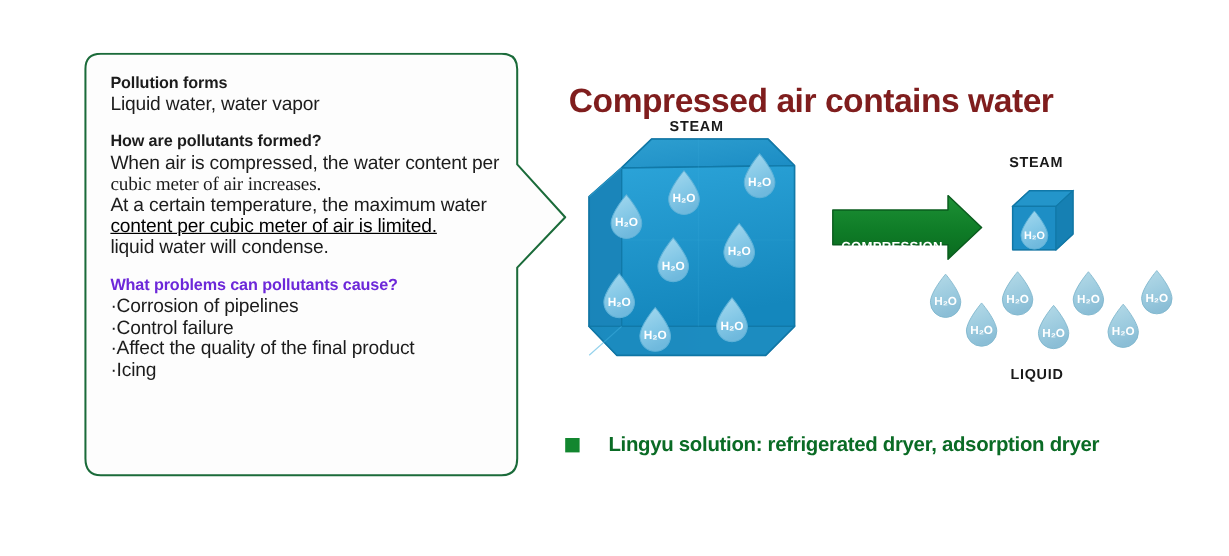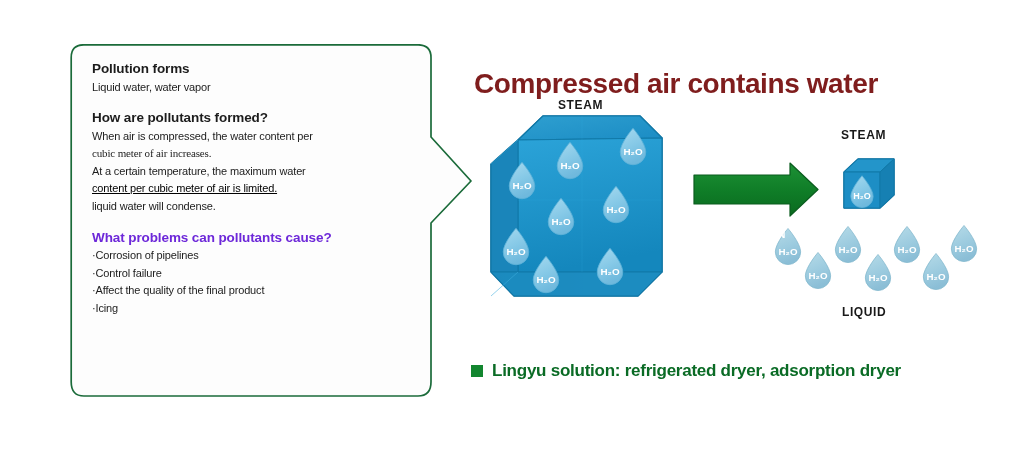--- a/index.html
+++ b/index.html
@@ -18,21 +18,21 @@
     position:absolute;left:92px;top:60px;width:340px;
     color:#1c1c1c;
   }
   .blk{margin-bottom:13px;}
   .blk:last-child{margin-bottom:0;}
   .hd{
     font-size:13.5px;font-weight:bold;line-height:17.5px;
     letter-spacing:-0.1px;margin-bottom:1px;
   }
   .ln{
-    font-size:11px;line-height:17.6px;letter-spacing:-0.15px;
+    font-size:16px;line-height:17.6px;letter-spacing:-0.15px;
   }
 
   
   .headline{
     position:absolute;left:474px;top:48px;
     font-size:28px;font-weight:bold;letter-spacing:-0.4px;
     white-space:nowrap;
   }
 
   
@@ -44,27 +44,27 @@
   #cap-steam-small{left:841px;top:128px;}
   #cap-liquid{left:842px;top:305px;}
 
   
   .diagram{position:absolute;left:470px;top:90px;width:520px;height:240px;}
 
   
   .comp-label{
     position:absolute;left:701px;top:200px;
     font-size:11px;font-weight:bold;color:#ffffff;
-    letter-spacing:0.2px;white-space:nowrap;margin-top:28px;
+    letter-spacing:0.2px;white-space:nowrap;
   }
 
   
   .solution{
     position:absolute;left:471px;top:361px;
-    display:flex;align-items:center;gap:9px;
+    display:flex;align-items:center;gap:24px;
     white-space:nowrap;
   }
   .sol-sq{width:12px;height:12px;display:block;}
   .sol-tx{font-size:17px;font-weight:bold;letter-spacing:-0.25px;}
 </style>
 </head>
 <body>
 
 <div id="stage">
 

